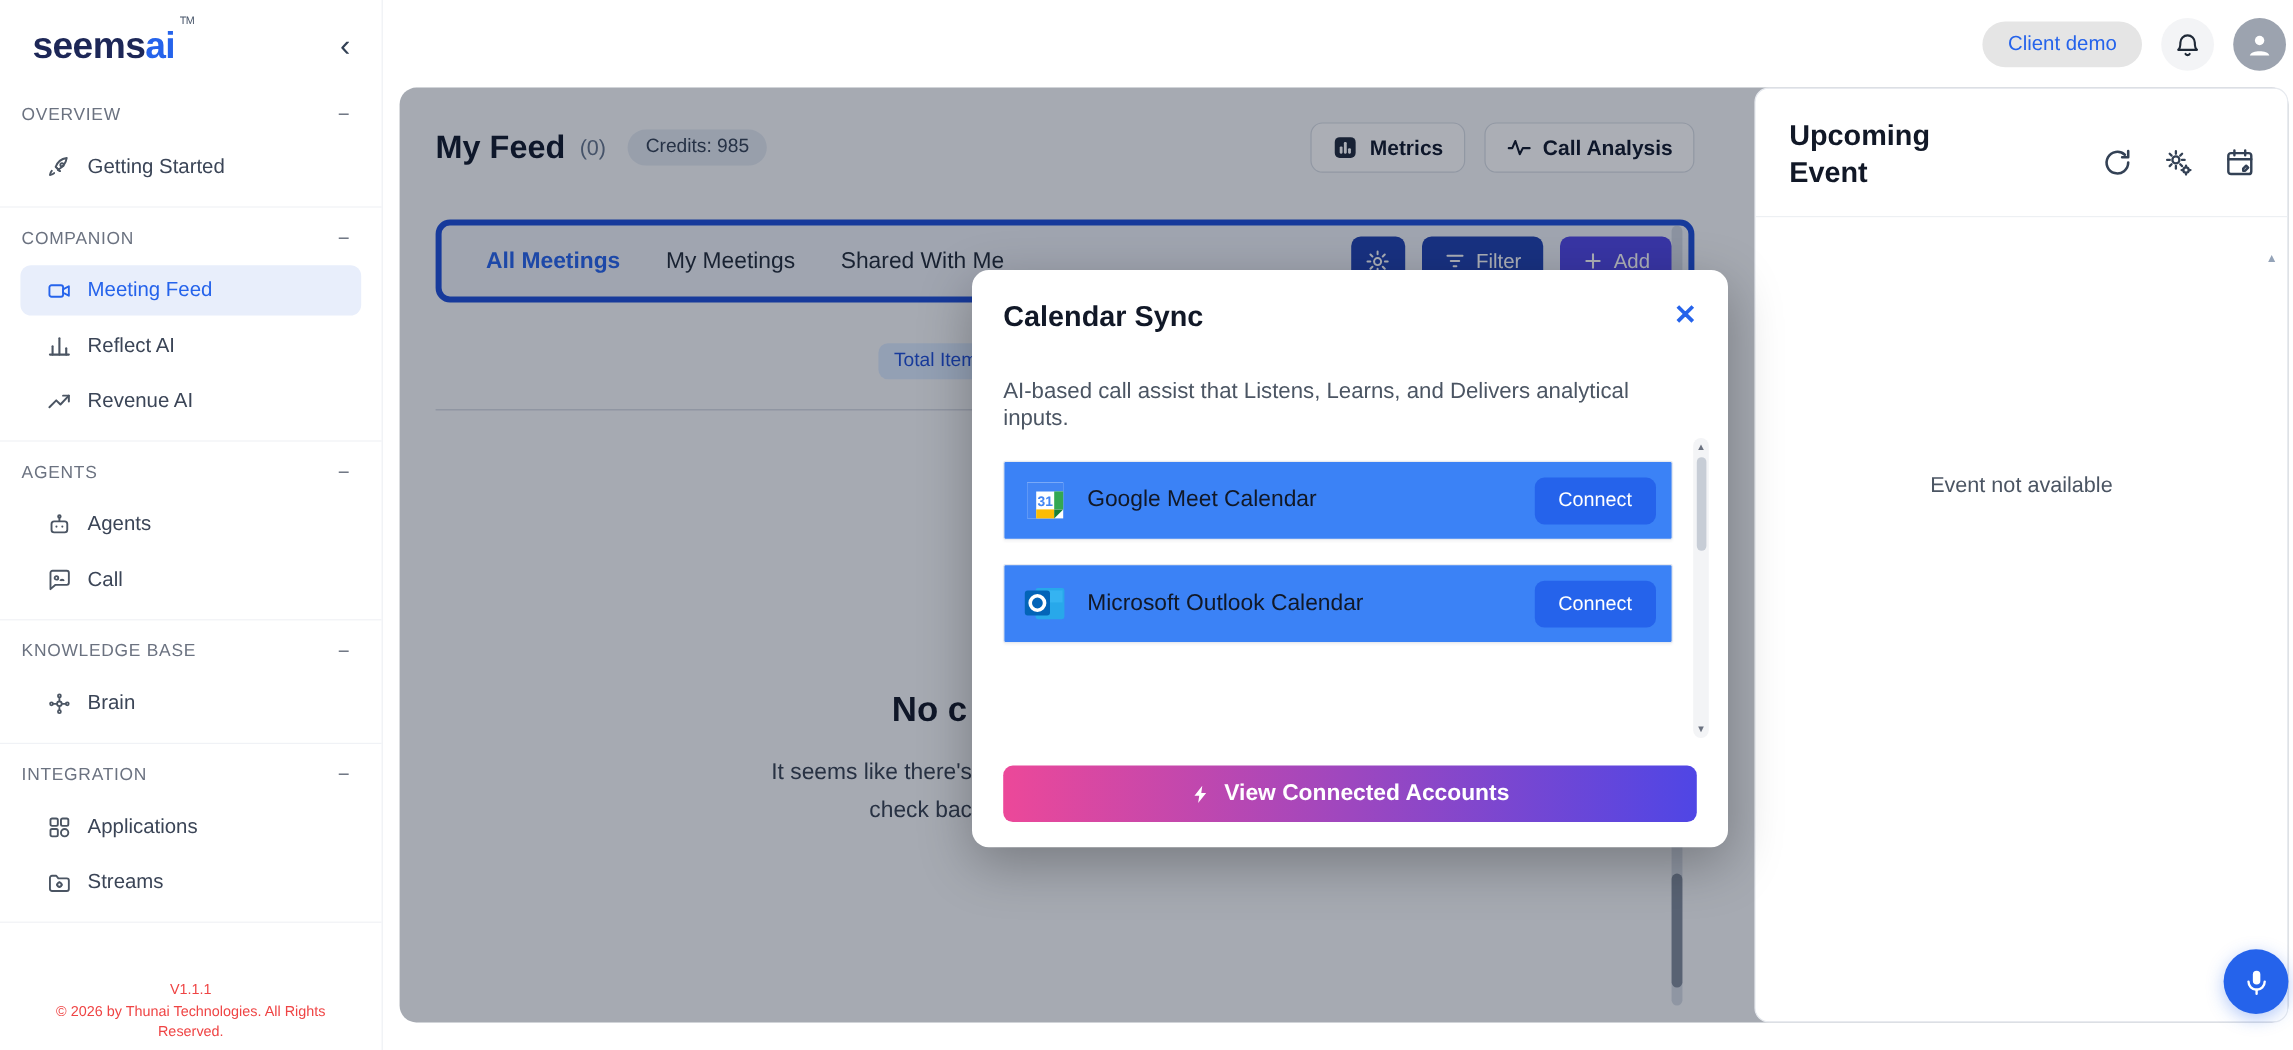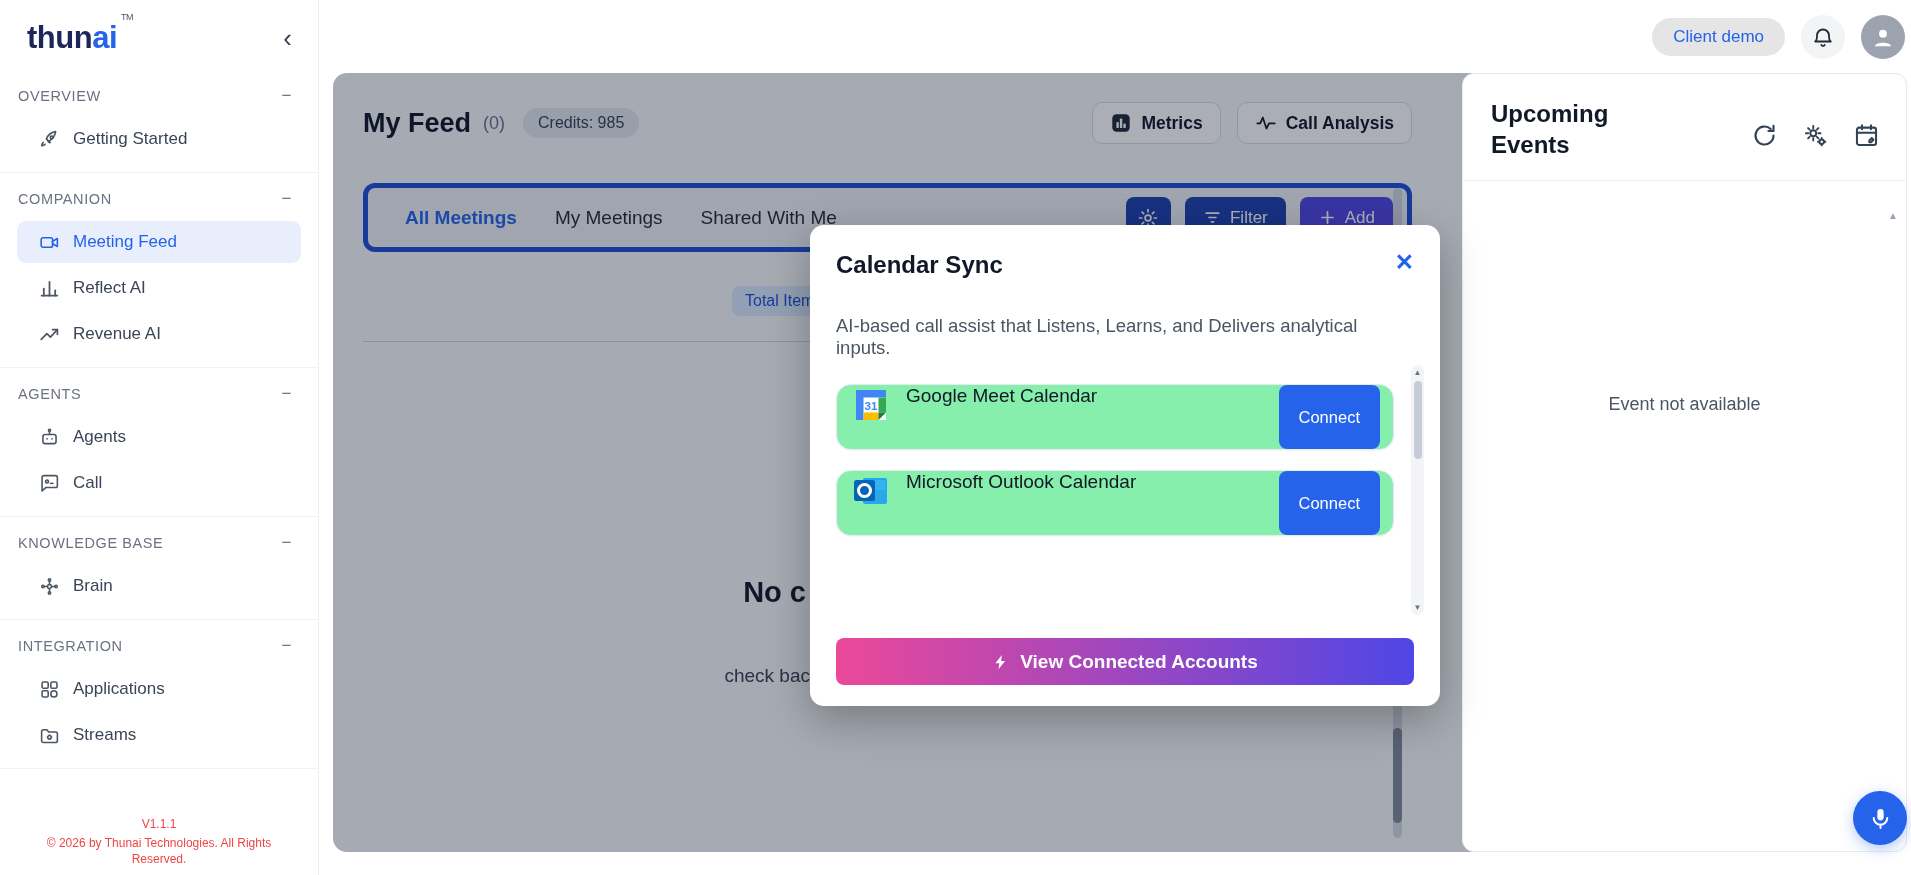--- a/index.html
+++ b/index.html
@@ -125,22 +125,22 @@
 
   
   .modal{ position:absolute; left:810px; top:225px; width:630px; height:481px; background:#fff;
     border-radius:14px; box-shadow:0 14px 44px rgba(0,0,0,.28); z-index:70; padding:26px;}
   .modal-head{ display:flex; align-items:flex-start; justify-content:space-between;}
   .modal-title{ font-size:24px; font-weight:bold; color:#111827;}
   .modal-close{ background:none; border:none; color:var(--accent-blue,#2563eb); font-size:23px;
     font-weight:bold; line-height:1; cursor:pointer;}
   .modal-desc{ margin-top:36px; font-size:18.5px; color:#4b5563;}
   .prov-list{ margin-top:25px; width:558px;}
-  .prov-row{ height:66px; border:1px solid #e7eaf0; border-radius:15px; margin-bottom:20px;
-    display:flex; gap:15px; padding:0 13px 0 14px; background:#86efac;
+  .prov-row{ height:66px; border:1px solid #e7eaf0; border-radius:2px; margin-bottom:20px;
+    display:flex; align-items:center; gap:15px; padding:0 13px 0 14px; background:#3b82f6;
     box-shadow:0 1px 2px rgba(16,24,40,.04);}
   .prov-ic{ width:40px; height:40px; flex:none; display:flex;}
   .prov-ic svg{ width:100%; height:100%;}
   .prov-name{ font-size:19px; font-weight:500; color:#111827;}
   .connect-btn{ margin-left:auto; background:var(--accent-blue,#2563eb); color:#fff; border:none;
     border-radius:8px; font-size:16.5px; font-weight:500; padding:10px 20px; cursor:pointer;}
   .modal-scroll{ position:absolute; right:16px; top:140px; width:13px; height:250px;
     background:#f3f4f6; border-radius:7px;}
   .ms-arrow{ position:absolute; left:0; width:13px; text-align:center; font-size:8px; color:#6b7280;}
   .ms-arrow.up{ top:3px;} .ms-arrow.down{ bottom:3px;}
@@ -153,21 +153,21 @@
   .grad-btn svg{ width:18px; height:18px;}
 </style>
 </head>
 <body>
 
 <div class="app">
 
   <aside class="sidebar">
     <div class="logo-row">
       <div class="logo">
-        <span>thun</span><span class="part2">ai</span>
+        <span>seems</span><span class="part2">ai</span>
         <span class="tm">TM</span>
       </div>
       <button class="collapse-btn">‹</button>
     </div>
 
     <div class="nav-section">
       <div class="nav-head">
         <span>OVERVIEW</span>
         <span class="minus">−</span>
       </div>
@@ -383,32 +383,33 @@
           </span>
           <span>Add</span>
         </button>
       </div>
     </div>
 
     <span class="total-badge">Total Items</span>
     <div class="feed-divider"></div>
 
     <div class="empty-head">No c</div>
+    <div class="empty-line1">It seems like there's</div>
     <div class="empty-line2">check bac</div>
 
     <div class="feed-scrollbar">
       <div class="feed-thumb"></div>
     </div>
   </main>
 
   <div class="backdrop"></div>
 
   <section class="events-panel">
     <div class="ep-head">
-      <div class="ep-title">Upcoming Events</div>
+      <div class="ep-title">Upcoming Event</div>
       <div class="ep-icons">
         <span class="epi">
           <svg viewBox="0 0 24 24" fill="none" stroke="currentColor" stroke-width="1.9" stroke-linecap="round" stroke-linejoin="round">
               <path d="M20 12a8 8 0 11-2.5-5.8"></path>
               <path d="M20 3.5V8h-4.5"></path>
             </svg>
         </span>
         <span class="epi">
           <svg viewBox="0 0 24 24" fill="none" stroke="currentColor" stroke-width="1.7" stroke-linecap="round">
               <circle cx="10" cy="10" r="2.6"></circle>

